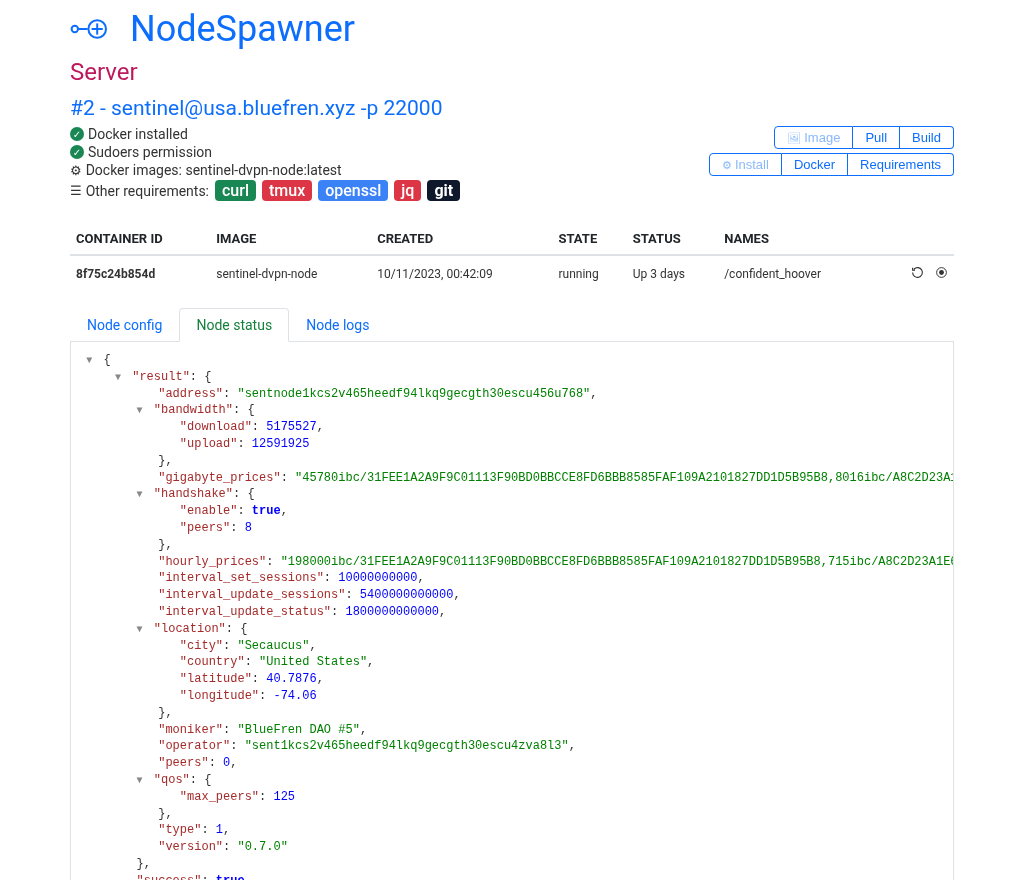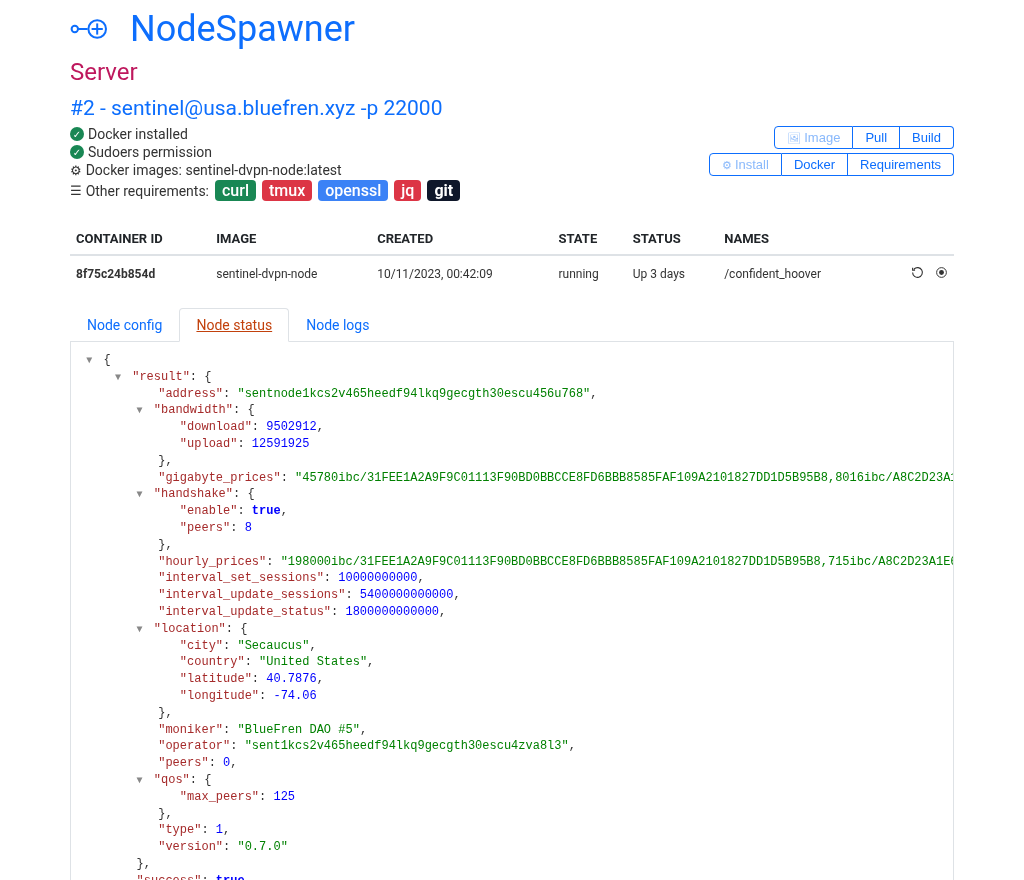--- a/index.html
+++ b/index.html
@@ -33,21 +33,21 @@
 .btn .img-icon { margin-right: 3px; font-size: 11px; }
 table { width: 100%; border-collapse: collapse; margin-top: 20px; }
 thead th { text-align: left; font-size: 13px; font-weight: 700; padding: 8px 6px; border-bottom: 2px solid #dee2e6; color: #212529; }
 tbody td { padding: 10px 6px; font-size: 12px; color: #333; }
 tbody td.bold { font-weight: 700; }
 .action-icons { text-align: right; }
 .action-icons span { margin-left: 8px; cursor: pointer; display: inline-block; }
 .refresh-icon svg, .record-icon svg { width: 13px; height: 13px; }
 .tabs { display: flex; border-bottom: 1px solid #dee2e6; margin-top: 16px; }
 .tab { padding: 8px 16px; color: #0d6efd; cursor: pointer; border: 1px solid transparent; margin-bottom: -1px; text-align: center; }
-.tab.active { color: #c2410c; background: #fff; border-color: #dee2e6 #dee2e6 #fff; border-top-left-radius: 4px; border-top-right-radius: 4px; text-decoration: underline; }
+.tab.active { color: #15803d; background: #fff; border-color: #dee2e6 #dee2e6 #fff; border-top-left-radius: 4px; border-top-right-radius: 4px; }
 .json-panel { border: 1px solid #dee2e6; border-top: none; padding: 10px 8px; font-family: "Courier New", monospace; font-size: 12px; line-height: 1.4; overflow-x: auto; white-space: nowrap; }
 .json-panel .line { white-space: pre; }
 .arrow { color: #888; font-size: 10px; display: inline-block; width: 10px; }
 .jkey { color: #a52a2a; }
 .jstr { color: #008000; }
 .jnum { color: #0000ff; }
 .jbool { color: #0000ff; font-weight: bold; }
 .jpunc { color: #333; }
 </style>
 </head>
@@ -144,21 +144,21 @@
   <div class="tab">Node config</div>
   <div class="tab active">Node status</div>
   <div class="tab">Node logs</div>
 </div>
 
 <div class="json-panel">
 <div class="line"> <span class="arrow">▼</span> {</div>
 <div class="line">     <span class="arrow">▼</span> <span class="jkey">"result"</span><span class="jpunc">: {</span></div>
 <div class="line">           <span class="jkey">"address"</span><span class="jpunc">: </span><span class="jstr">"<span>sentnode1kcs2v465heedf94lkq9gecgth30escu456u768</span>"</span><span class="jpunc">,</span></div>
 <div class="line">        <span class="arrow">▼</span> <span class="jkey">"bandwidth"</span><span class="jpunc">: {</span></div>
-<div class="line">              <span class="jkey">"download"</span><span class="jpunc">: </span><span class="jnum">9502912</span><span class="jpunc">,</span></div>
+<div class="line">              <span class="jkey">"download"</span><span class="jpunc">: </span><span class="jnum">5175527</span><span class="jpunc">,</span></div>
 <div class="line">              <span class="jkey">"upload"</span><span class="jpunc">: </span><span class="jnum">12591925</span></div>
 <div class="line">           <span class="jpunc">},</span></div>
 <div class="line">           <span class="jkey">"gigabyte_prices"</span><span class="jpunc">: </span><span class="jstr">"<span>45780ibc/31FEE1A2A9F9C01113F90BD0BBCCE8FD6BBB8585FAF109A2101827DD1D5B95B8,8016ibc/A8C2D23A1E6F95DA4E48BA349667E322BD7A6C996D8A4AAE8BA72E1</span></span></div>
 <div class="line">        <span class="arrow">▼</span> <span class="jkey">"handshake"</span><span class="jpunc">: {</span></div>
 <div class="line">              <span class="jkey">"enable"</span><span class="jpunc">: </span><span class="jbool">true</span><span class="jpunc">,</span></div>
 <div class="line">              <span class="jkey">"peers"</span><span class="jpunc">: </span><span class="jnum">8</span></div>
 <div class="line">           <span class="jpunc">},</span></div>
 <div class="line">           <span class="jkey">"hourly_prices"</span><span class="jpunc">: </span><span class="jstr">"<span>198000ibc/31FEE1A2A9F9C01113F90BD0BBCCE8FD6BBB8585FAF109A2101827DD1D5B95B8,715ibc/A8C2D23A1E6F95DA4E48BA349667E322BD7A6C996D8A4AAE8BA72E190</span></span></div>
 <div class="line">           <span class="jkey">"interval_set_sessions"</span><span class="jpunc">: </span><span class="jnum">10000000000</span><span class="jpunc">,</span></div>
 <div class="line">           <span class="jkey">"interval_update_sessions"</span><span class="jpunc">: </span><span class="jnum">5400000000000</span><span class="jpunc">,</span></div>

